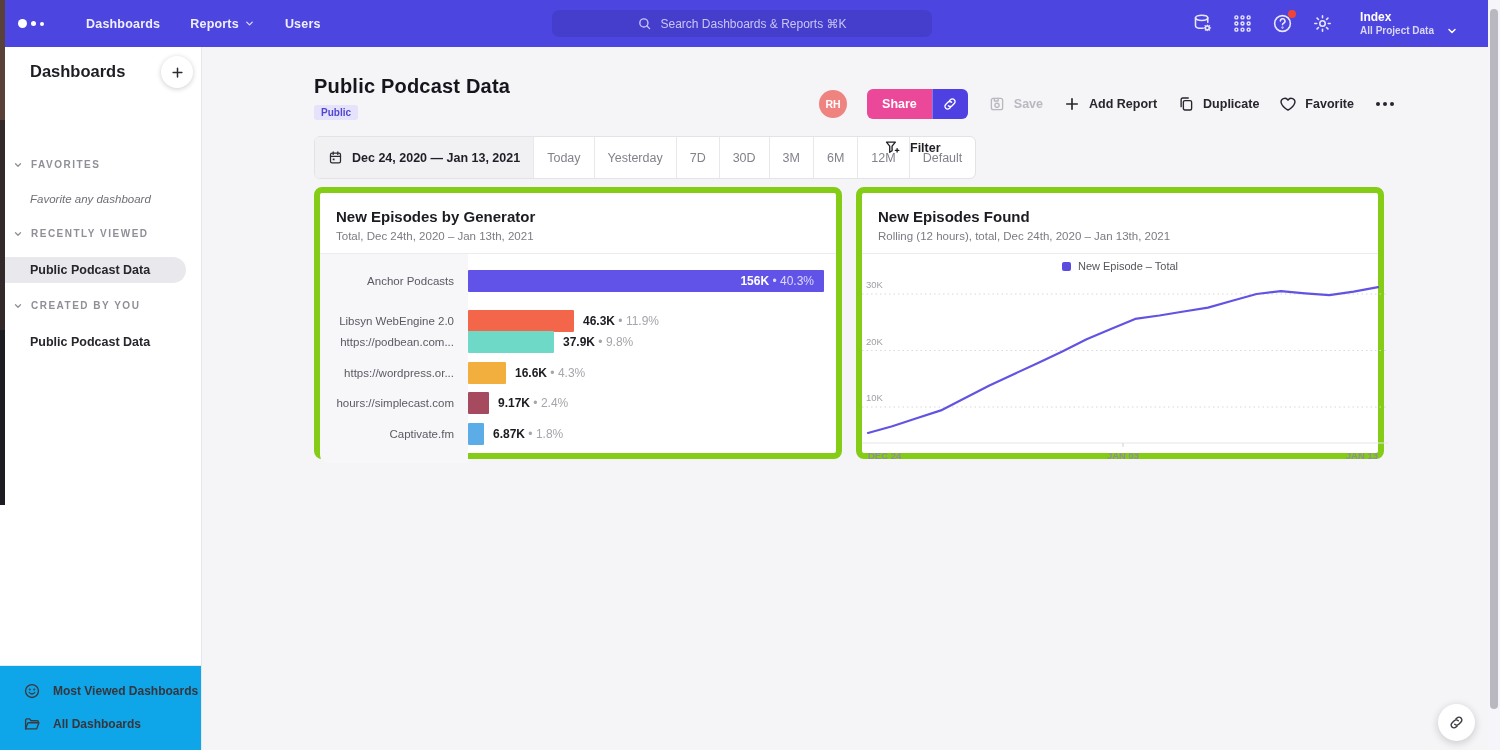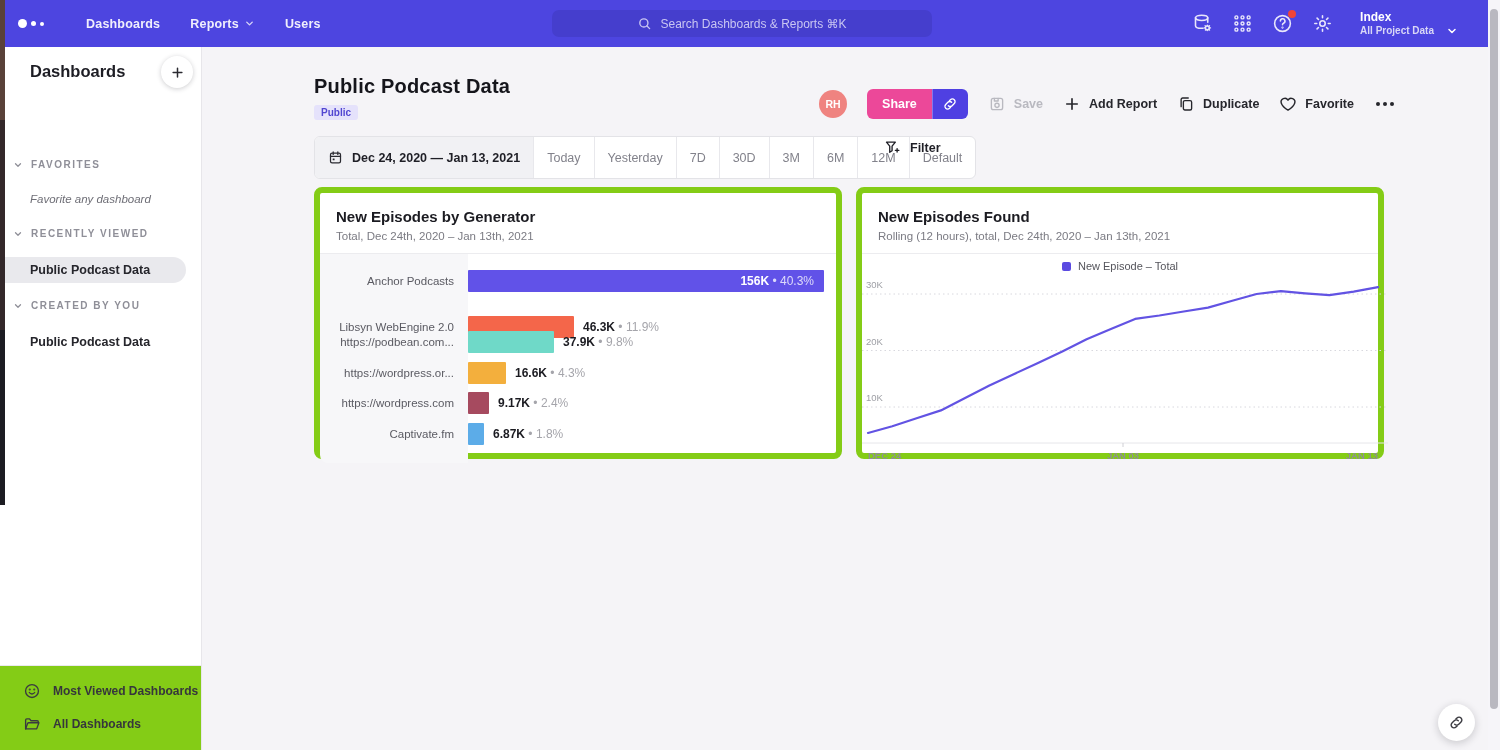--- a/index.html
+++ b/index.html
@@ -37,21 +37,21 @@
 
   
   .sidebar { position:absolute; left:0; top:47px; width:202px; height:703px; background:#fff; border-right:1px solid #e7e6ea; z-index:10; }
   .sidebar-title { position:absolute; left:30px; top:15px; font-size:16.5px; font-weight:700; color:#1d1d24; }
   .add-dashboard { position:absolute; left:161px; top:9px; width:32px; height:32px; border-radius:50%; background:#fff; box-shadow:0 1px 5px rgba(30,30,40,.22); display:flex; align-items:center; justify-content:center; color:#2b2b31; cursor:pointer; }
   .side-section-h { position:absolute; left:13px; display:flex; align-items:center; gap:8px; color:#8f8f98; cursor:pointer; }
   .side-section-h .lab { font-size:10px; font-weight:700; letter-spacing:1.5px; }
   .side-hint { position:absolute; left:30px; font-size:11.5px; font-style:italic; color:#6e6e76; }
   .side-item { position:absolute; left:0; width:186px; height:26px; display:flex; align-items:center; padding-left:30px; font-size:12.5px; font-weight:600; color:#26262c; cursor:pointer; }
   .side-item.selected { background:#e9e9ed; border-radius:0 14px 14px 0; }
-  .sidebar-footer { position:absolute; left:0; bottom:0; width:100%; border-top:1px solid #eae9ee; padding:8px 0 10px 0; background:#84cc16; }
+  .sidebar-footer { position:absolute; left:0; bottom:0; width:100%; border-top:1px solid #eae9ee; padding:8px 0 10px 0; background:#0ea5e9; }
   .foot-item { display:flex; align-items:center; gap:12px; height:33px; padding-left:23px; font-size:12px; font-weight:600; color:#36363c; cursor:pointer; }
   .foot-item .ic { width:18px; height:18px; color:#3a3a40; flex:0 0 auto; }
 
   
   .page-title { position:absolute; left:314px; top:75px; font-size:20px; font-weight:700; color:#15151b; letter-spacing:.2px; }
   .page-badge { position:absolute; left:314px; top:105px; background:#e5e2fb; color:#5146d1; font-size:10px; font-weight:600; padding:2px 7px; border-radius:3px; }
 
   .actions-row { position:absolute; top:89px; right:104px; height:30px; display:flex; align-items:center; gap:20px; }
   .avatar { width:28px; height:28px; border-radius:50%; background:#ef8380; color:#fff; font-size:10.5px; font-weight:700; display:flex; align-items:center; justify-content:center; cursor:pointer; }
   .share-split { display:flex; height:30px; border-radius:6px; overflow:hidden; cursor:pointer; }
@@ -323,21 +323,21 @@
       <div class="label-col-bg"></div>
 
     <div class="bar-row" style="top: 16px;">
           <div class="bar-label">Anchor Podcasts</div>
           <div class="bar-track">
             <div class="bar" style="width: 356px; background: rgb(97, 82, 232);">
               <span class="bar-value inside"><b>156K</b><span class="pct"> • 40.3%</span></span>
             </div>
           </div>
         </div>
-        <div class="bar-row" style="top: 62px;">
+        <div class="bar-row" style="top: 56px;">
           <div class="bar-label">Libsyn WebEngine 2.0</div>
           <div class="bar-track">
             <div class="bar" style="width: 106px; background: rgb(244, 102, 74);"></div>
             <span class="bar-value"><b>46.3K</b><span class="pct"> • 11.9%</span></span>
           </div>
         </div>
         <div class="bar-row" style="top: 77px;">
           <div class="bar-label">https://podbean.com...</div>
           <div class="bar-track">
             <div class="bar" style="width: 86px; background: rgb(111, 217, 200);"></div>
@@ -345,21 +345,21 @@
           </div>
         </div>
         <div class="bar-row" style="top: 108px;">
           <div class="bar-label">https://wordpress.or...</div>
           <div class="bar-track">
             <div class="bar" style="width: 38px; background: rgb(243, 175, 61);"></div>
             <span class="bar-value"><b>16.6K</b><span class="pct"> • 4.3%</span></span>
           </div>
         </div>
         <div class="bar-row" style="top: 138px;">
-          <div class="bar-label">https://wordpress.com</div>
+          <div class="bar-label">hours://simplecast.com</div>
           <div class="bar-track">
             <div class="bar" style="width: 21px; background: rgb(166, 74, 95);"></div>
             <span class="bar-value"><b>9.17K</b><span class="pct"> • 2.4%</span></span>
           </div>
         </div>
         <div class="bar-row" style="top: 169px;">
           <div class="bar-label">Captivate.fm</div>
           <div class="bar-track">
             <div class="bar" style="width: 16px; background: rgb(92, 172, 232);"></div>
             <span class="bar-value"><b>6.87K</b><span class="pct"> • 1.8%</span></span>

